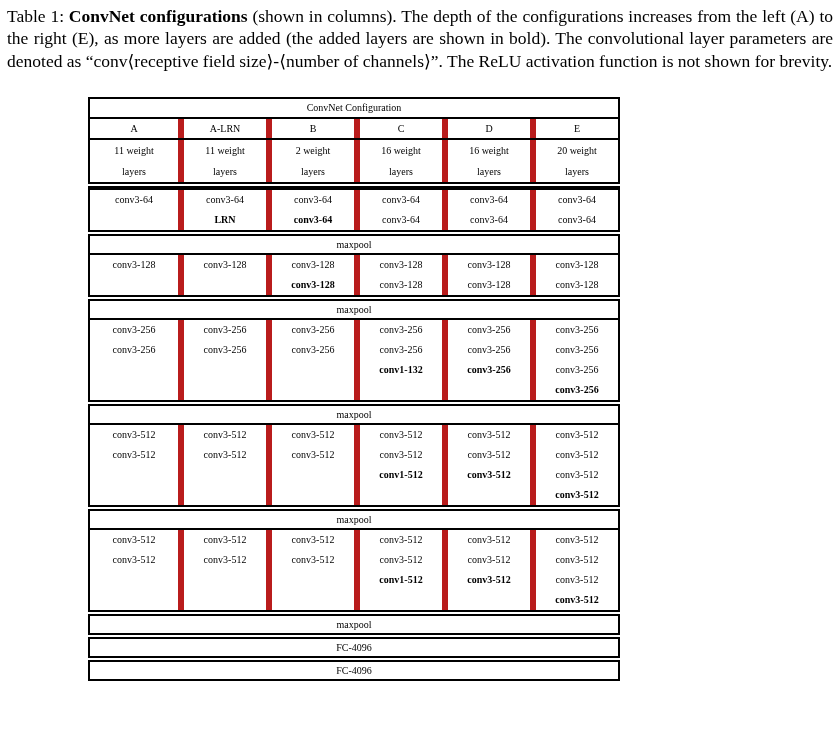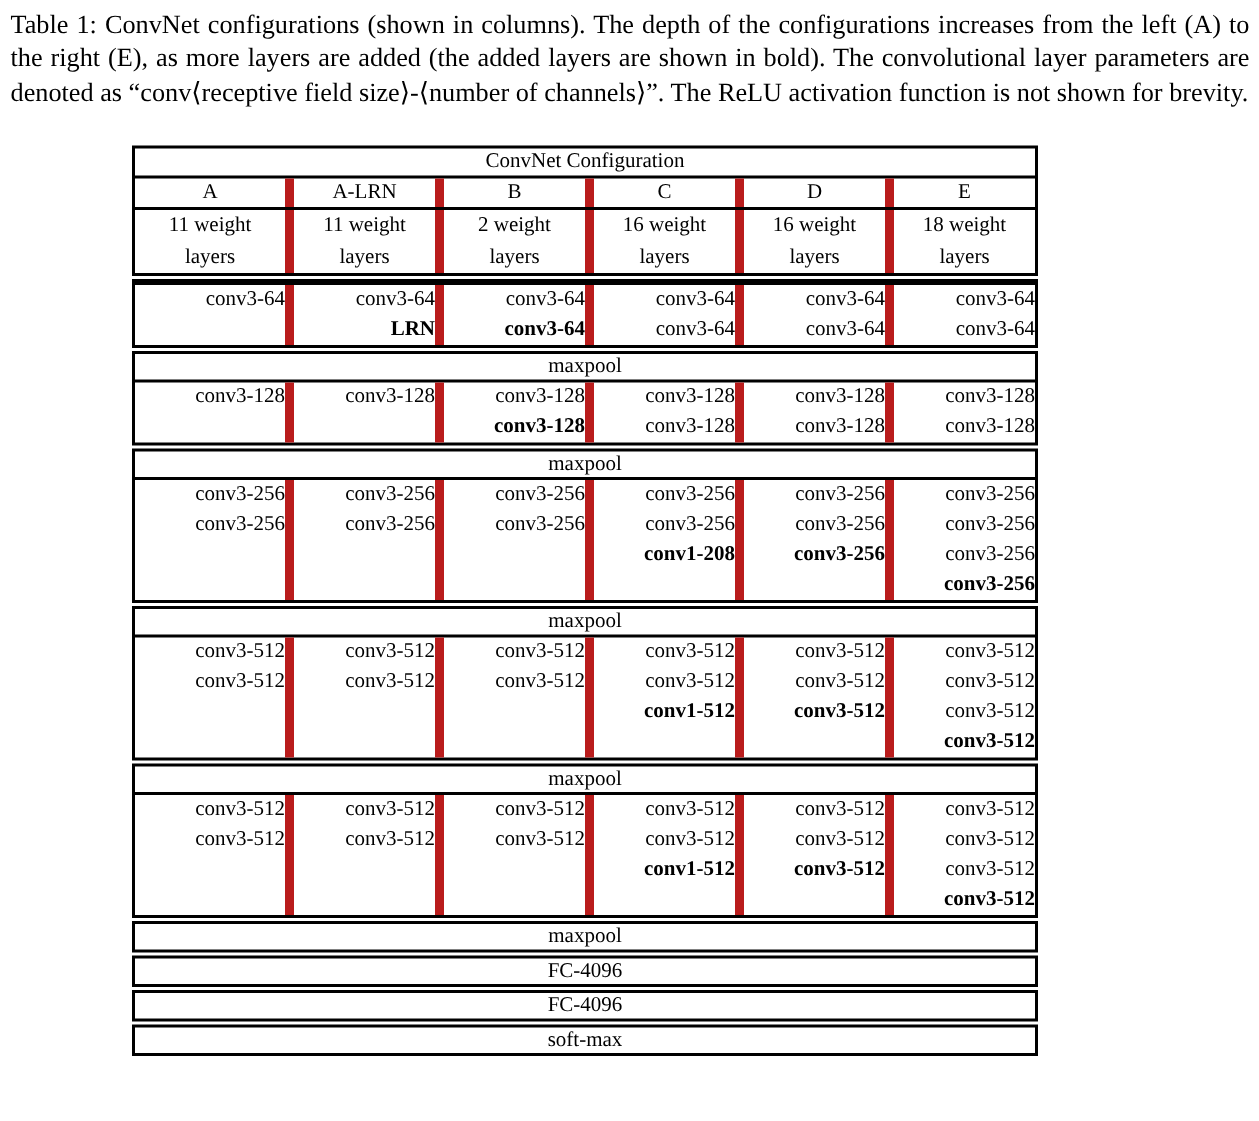--- a/index.html
+++ b/index.html
@@ -16,29 +16,29 @@
     position: relative;
   }
   
   .caption {
     margin: 5px 7px 0 7px;
     width: 826px;
     font-size: 17.5px;
     line-height: 22.4px;
     text-align: justify;
   }
-  .caption .b { font-weight: normal; }
+  .caption .b { font-weight: bold; }
 
   
   .tablewrap {
     position: absolute;
     left: 88px;
     top: 97px;
-    width: 604px;
-    font-size: 14px;
+    width: 532px;
+    font-size: 10px;
   }
   .sec {
     border: 2px solid #000;
     margin-top: 2px;
     box-sizing: border-box;
     background: #fff;
   }
   .sec:first-child { margin-top: 0; }
 
   .rowfull {
@@ -63,21 +63,21 @@
 
   .letters .cell { height: 19px; line-height: 19px; }
 
   .depths .cell {
     height: 42px;
     line-height: 21px;
     white-space: pre-line;
     font-family: Liberation Serif, serif;
   }
 
-  .convblock .cell { line-height: 20px; text-align: right; }
+  .convblock .cell { line-height: 20px; }
   .convblock.h2 .cell { min-height: 40px; }
   .convblock.h4 .cell { min-height: 80px; }
   .convblock .cell div { font-weight: normal; }
   .convblock .cell div.bold { font-weight: bold; }
 </style>
 </head>
 <body>
 
 <p class="caption"><span>Table 1: </span><span class="b">ConvNet configurations</span><span> (shown in columns). The depth of the configurations increases from the left (A) to the right (E), as more layers are added (the added layers are shown in bold). The convolutional layer parameters are denoted as “conv⟨receptive field size⟩-⟨number of channels⟩”. The ReLU activation function is not shown for brevity.</span></p>
 
@@ -97,21 +97,21 @@
       <div class="cell">11 weight
 layers</div>
       <div class="cell">11 weight
 layers</div>
       <div class="cell">2 weight
 layers</div>
       <div class="cell">16 weight
 layers</div>
       <div class="cell">16 weight
 layers</div>
-      <div class="cell">18 weight
+      <div class="cell">20 weight
 layers</div>
     </div>
   </div>
 
   <div class="sec">
     <div class="cols convblock h2">
       <div class="cell">
           <div>conv3-64</div>
         </div>
       <div class="cell">
@@ -176,21 +176,21 @@
           <div>conv3-256</div>
           <div>conv3-256</div>
         </div>
       <div class="cell">
           <div>conv3-256</div>
           <div>conv3-256</div>
         </div>
       <div class="cell">
           <div>conv3-256</div>
           <div>conv3-256</div>
-          <div class="bold">conv1-208</div>
+          <div class="bold">conv1-132</div>
         </div>
       <div class="cell">
           <div>conv3-256</div>
           <div>conv3-256</div>
           <div class="bold">conv3-256</div>
         </div>
       <div class="cell">
           <div>conv3-256</div>
           <div>conv3-256</div>
           <div>conv3-256</div>
@@ -269,17 +269,14 @@
 
   <div class="sec">
     <div class="rowfull">maxpool</div>
   </div>
   <div class="sec">
     <div class="rowfull">FC-4096</div>
   </div>
   <div class="sec">
     <div class="rowfull">FC-4096</div>
   </div>
-  <div class="sec">
-    <div class="rowfull">soft-max</div>
-  </div>
 
 </div>
 
 </body></html>

